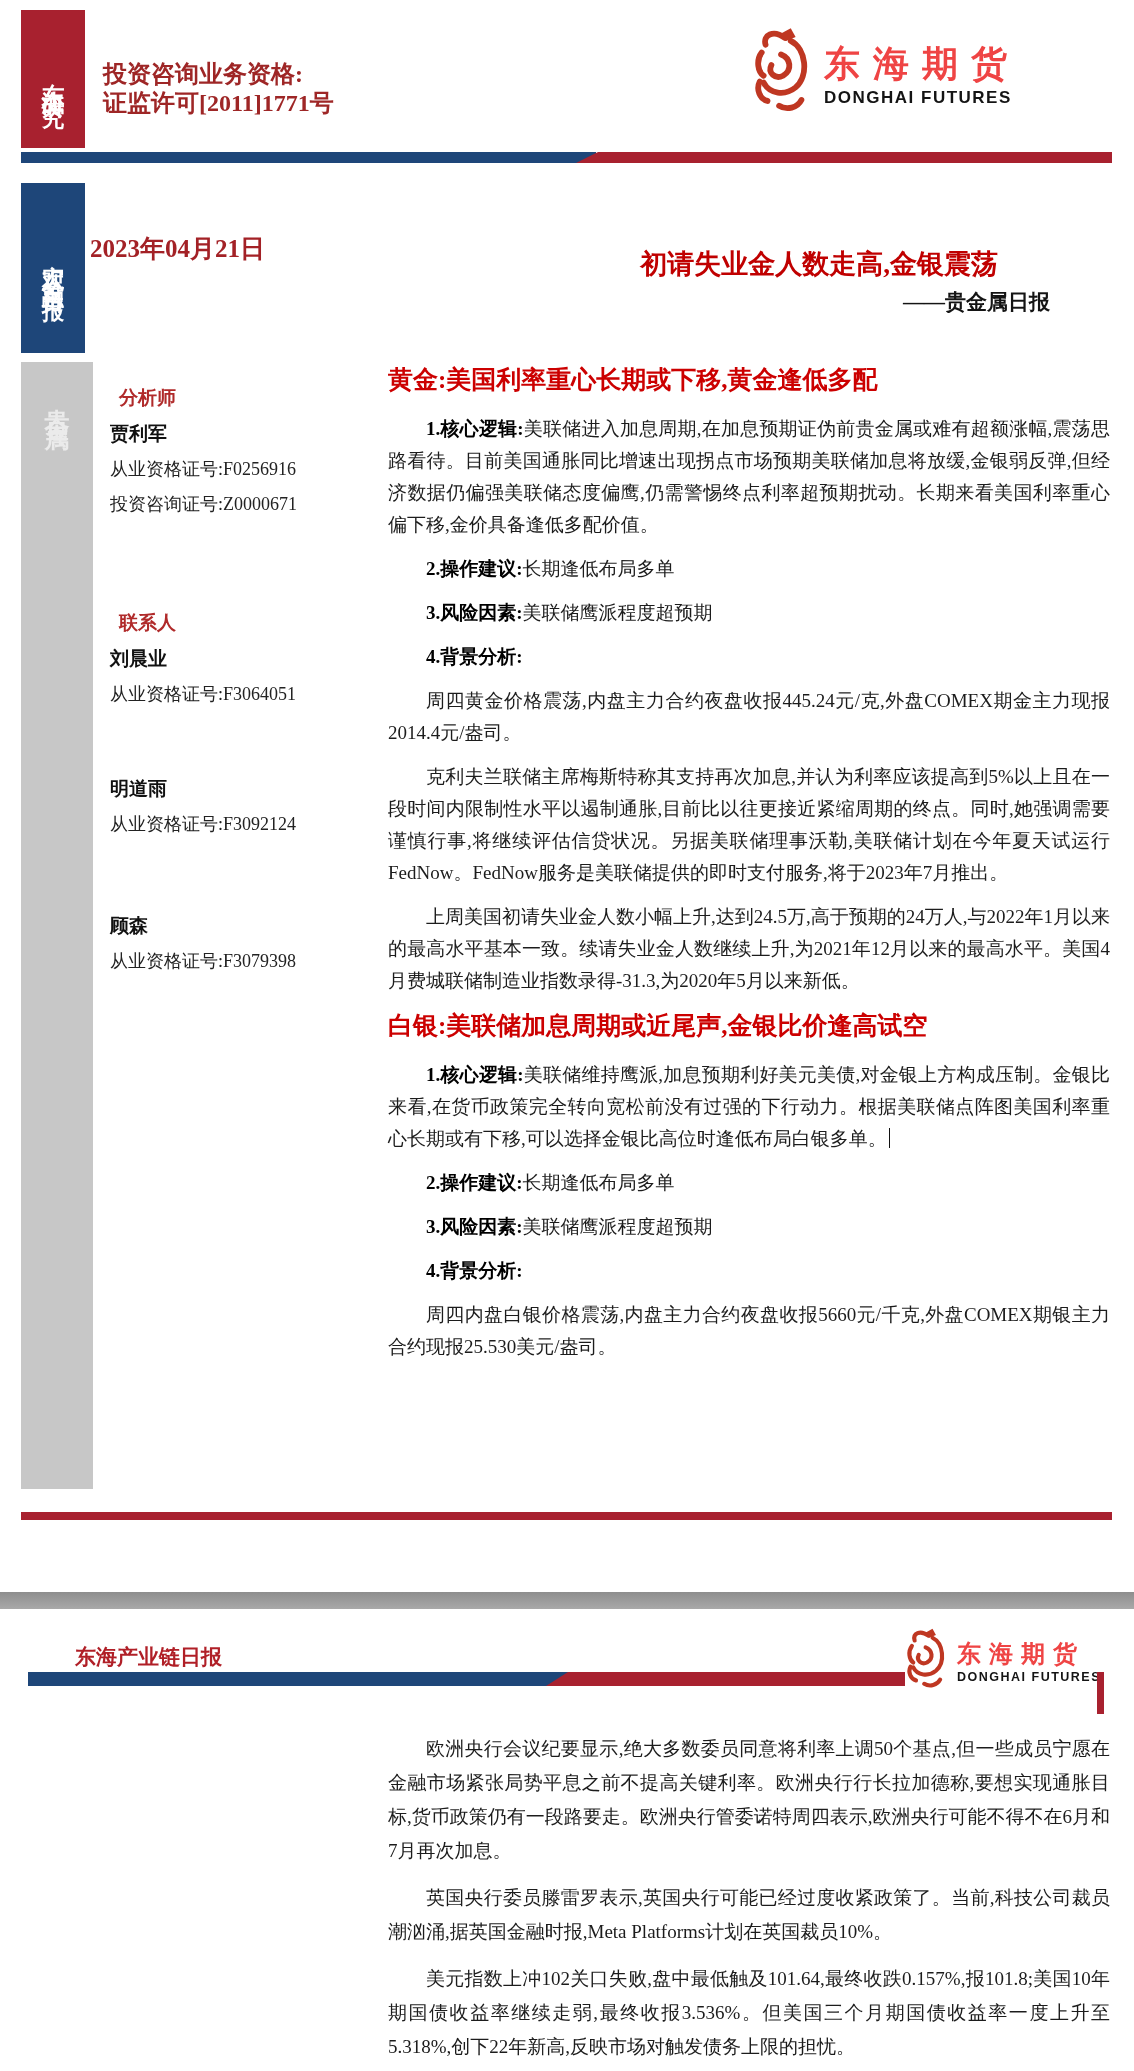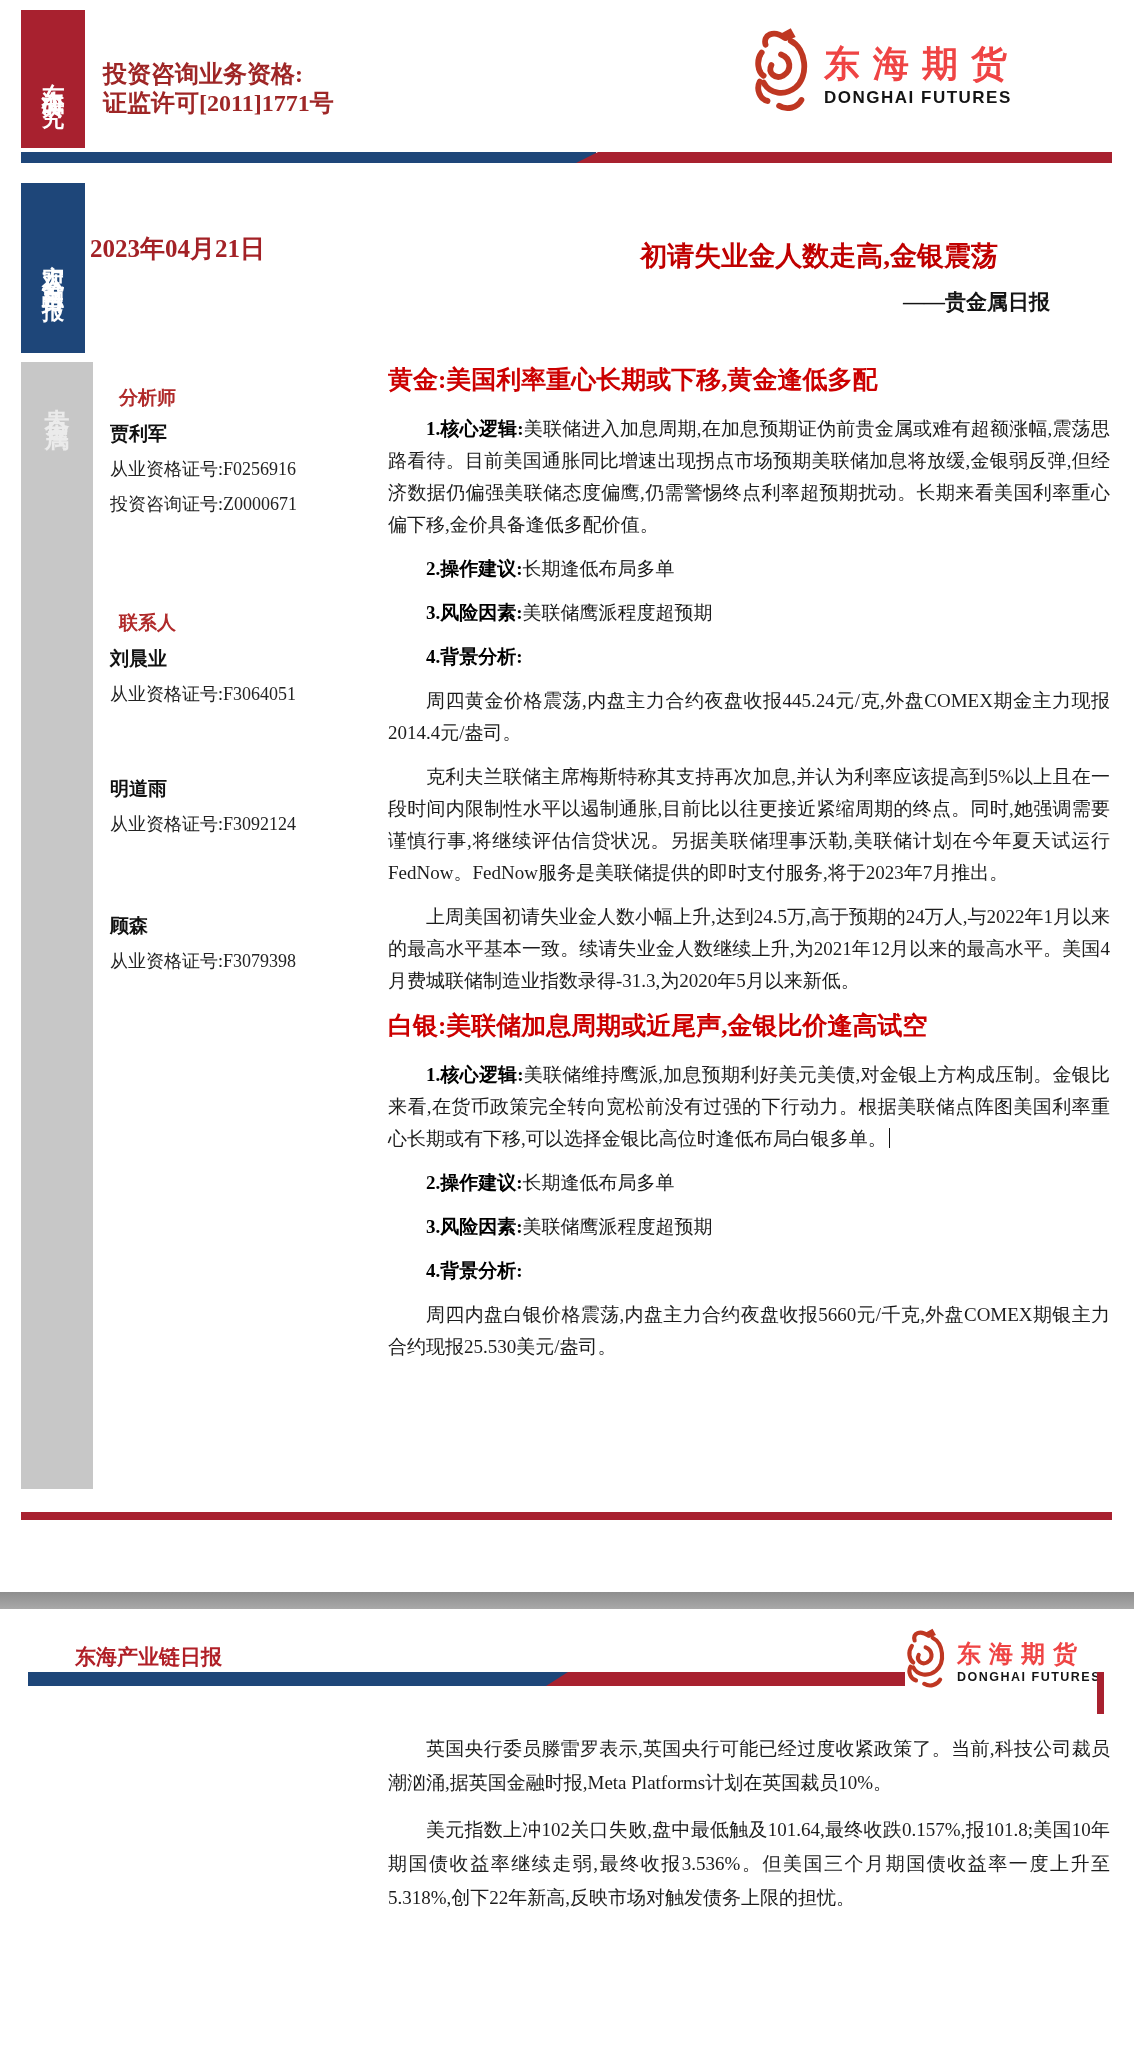--- a/index.html
+++ b/index.html
@@ -27,21 +27,21 @@
             color:#141414;letter-spacing:1.5px;margin-top:6px;white-space:nowrap;}
   .bar{position:absolute;height:11px;}
   .bar .blue{position:absolute;left:0;top:0;height:100%;background:#1e4679;}
   .bar .red{position:absolute;top:0;height:100%;background:#a8212f;
             clip-path:polygon(22px 0,100% 0,100% 100%,0 100%);}
   .bar1{left:21px;top:152px;width:1091px;}
   .bar1 .blue{width:575px;}
   .bar1 .red{left:555px;width:536px;}
   
   .date{position:absolute;left:90px;top:232px;font-size:25px;font-weight:bold;color:#a32126;}
-  .title{position:absolute;left:388px;top:238px;width:722px;box-sizing:border-box;padding-left:140px;
+  .title{position:absolute;left:388px;top:246px;width:722px;box-sizing:border-box;padding-left:140px;
          text-align:center;font-size:27px;font-weight:bold;color:#c00000;}
   .subtitle{position:absolute;left:388px;top:288px;width:722px;box-sizing:border-box;padding-right:60px;
             text-align:right;font-size:21px;font-weight:bold;color:#141414;}
   
   .tl{position:absolute;left:110px;font-size:18px;color:#222;white-space:nowrap;}
   .tl.red{color:#b02a2a;font-weight:bold;font-size:19px;margin-left:9px;}
   .tl.name{font-weight:bold;font-size:19px;color:#111;}
   
   .content{position:absolute;left:388px;top:365px;width:722px;font-size:19px;line-height:32px;
            text-align:justify;color:#1c1c1c;}
@@ -179,17 +179,18 @@
       </svg>
     </span>
     <span style="display:flex;flex-direction:column;margin-left:8px;">
       <span class="cn">东海期货</span>
       <span class="en">DONGHAI FUTURES</span>
     </span>
   </div>
   <div class="red-tick"></div>
 
   <div class="content2">
+    <p>欧洲央行会议纪要显示,绝大多数委员同意将利率上调50个基点,但一些成员宁愿在金融市场紧张局势平息之前不提高关键利率。欧洲央行行长拉加德称,要想实现通胀目标,货币政策仍有一段路要走。欧洲央行管委诺特周四表示,欧洲央行可能不得不在6月和7月再次加息。</p>
     <p>英国央行委员滕雷罗表示,英国央行可能已经过度收紧政策了。当前,科技公司裁员潮汹涌,据英国金融时报,Meta Platforms计划在英国裁员10%。</p>
     <p>美元指数上冲102关口失败,盘中最低触及101.64,最终收跌0.157%,报101.8;美国10年期国债收益率继续走弱,最终收报3.536%。但美国三个月期国债收益率一度上升至5.318%,创下22年新高,反映市场对触发债务上限的担忧。</p>
   </div>
 
 </div>
 
 </body></html>

